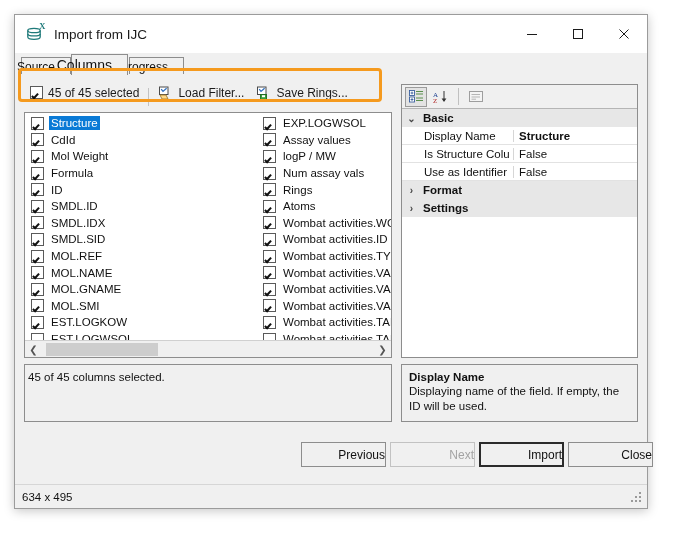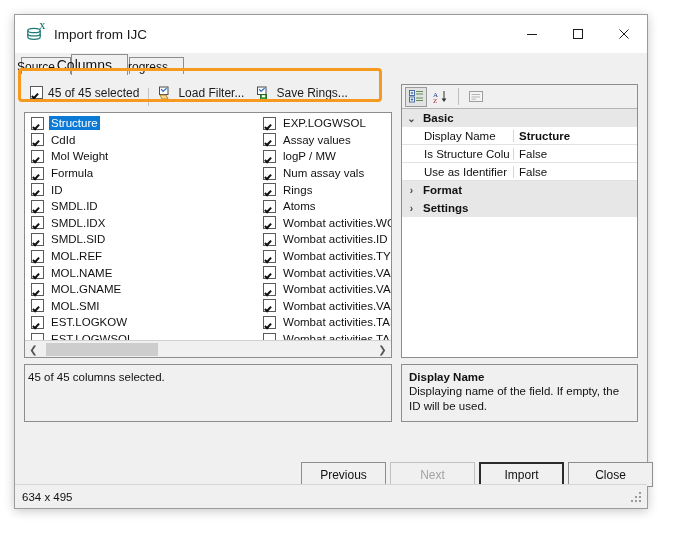--- a/index.html
+++ b/index.html
@@ -151,21 +151,21 @@
     background: #f0f0f0; border: 1px solid #8d8d8d; box-sizing: border-box;
     padding: 5px 7px; font-size: 11.5px; color: #111; line-height: 1.25;
   }
   .desc-title { font-weight: bold; }
 
   
   .btnrow { position: absolute; left: 0; top: 368px; width: 622px; height: 30px; }
   .btn {
     position: absolute; top: 0; height: 25px; width: 85px;
     background: #f0f0f0; border: 1px solid #8d8d8d; box-sizing: border-box;
-    font-size: 12px; color: #111; display: flex; align-items: center; justify-content: center; margin-top: 20px;
+    font-size: 12px; color: #111; display: flex; align-items: center; justify-content: flex-end;
   }
   .btn.disabled { color: #a3a3a3; border-color: #c2c2c2; }
   .btn.default { border: 2px solid #2b2b2b; }
 
   
   .winstatus {
     position: absolute; left: 0; bottom: 0; width: 100%; height: 24px;
     background: #f0f0f0; border-top: 1px solid #d6d6d6; box-sizing: border-box;
     display: flex; align-items: center; font-size: 11.5px; color: #111; padding-left: 7px;
   }

